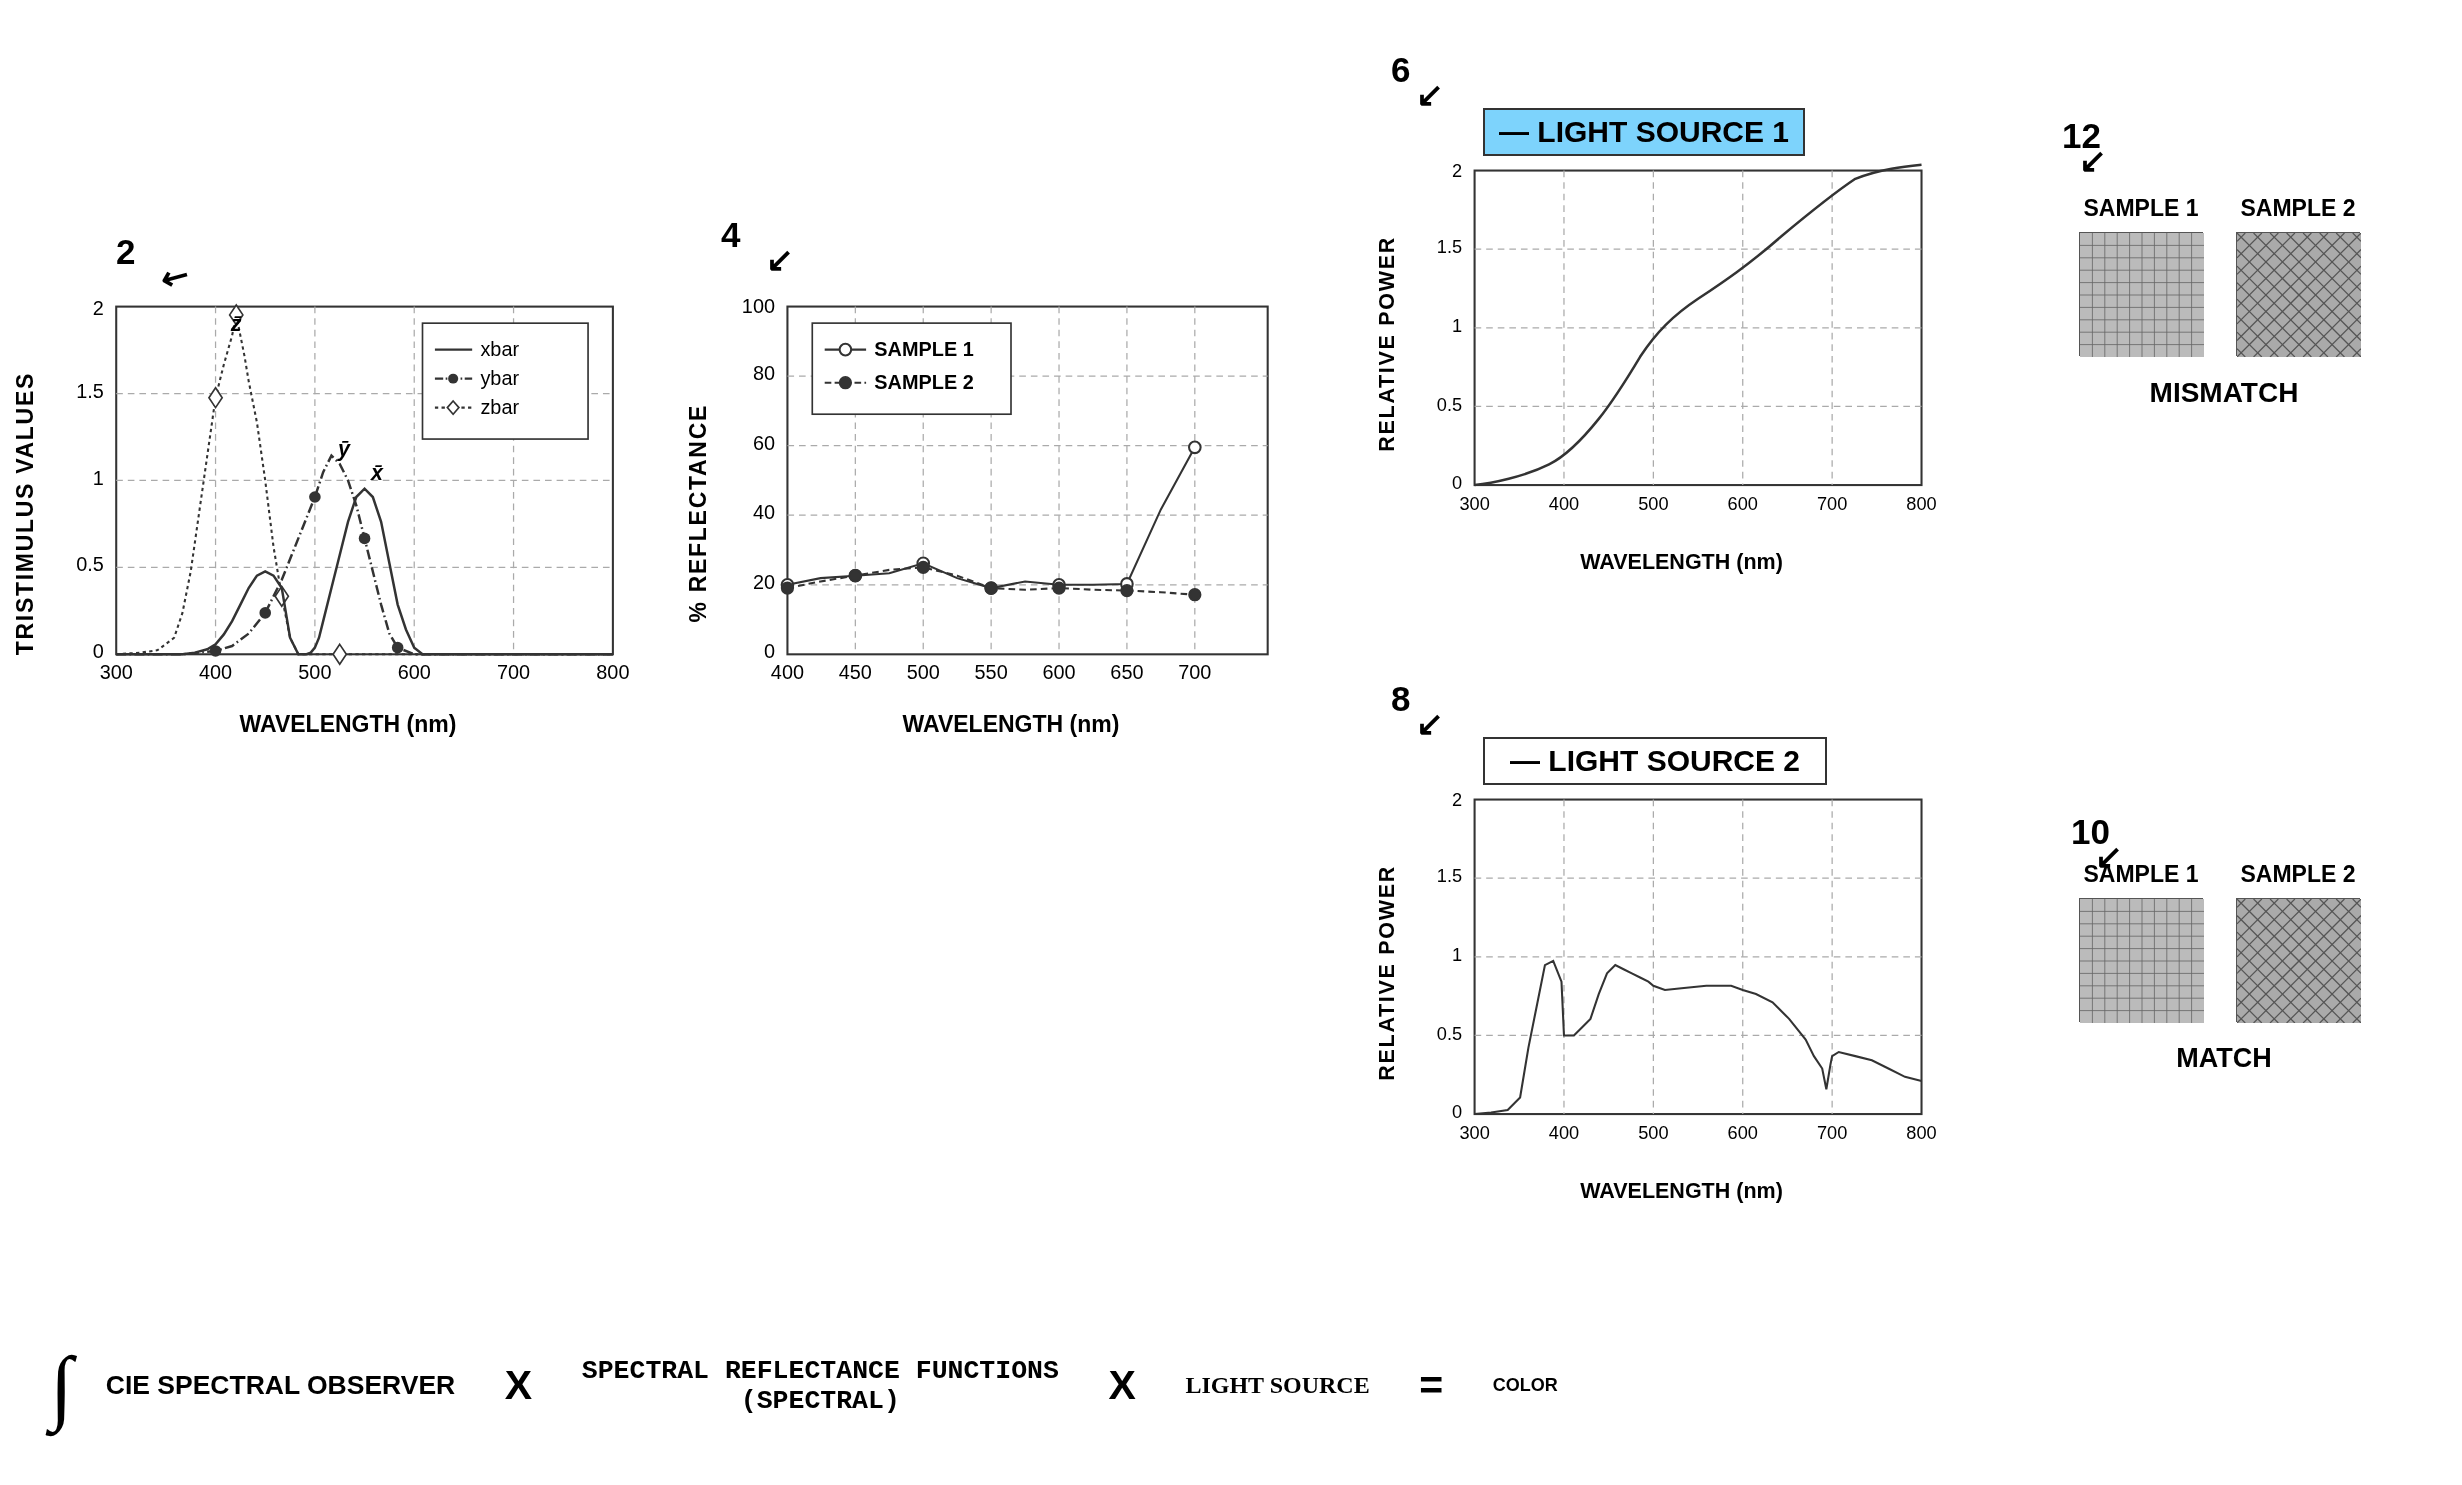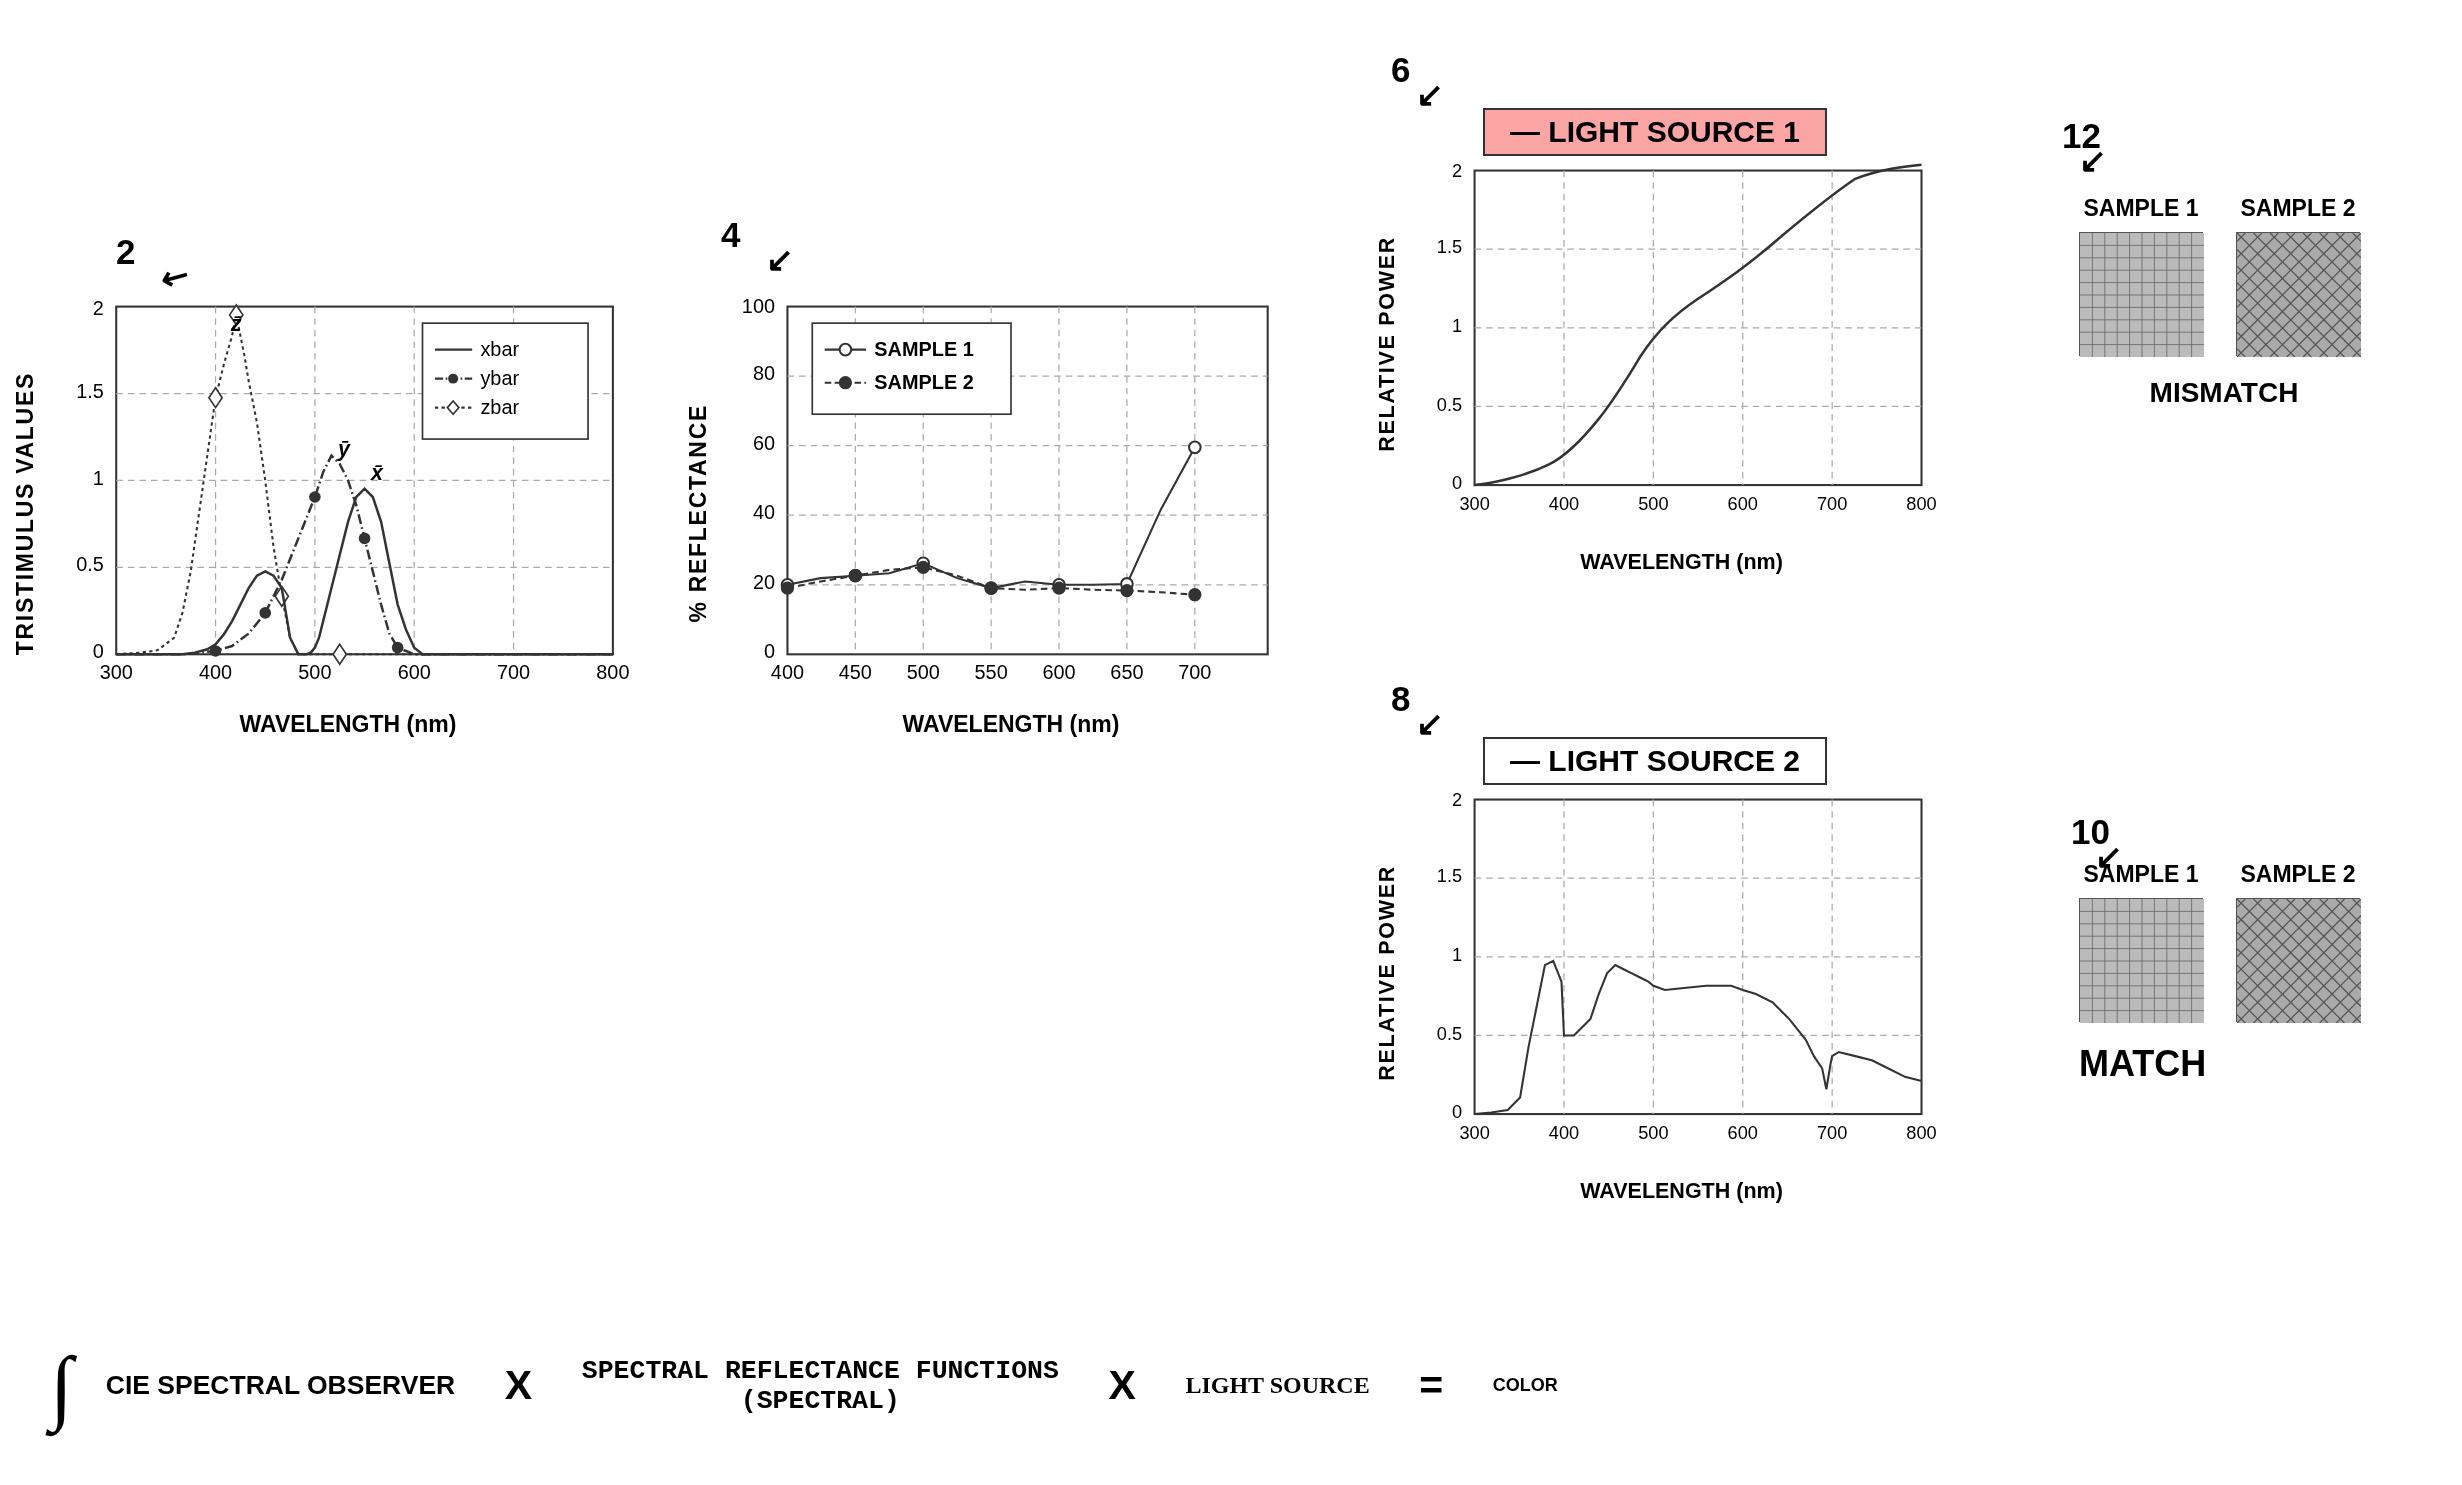--- a/index.html
+++ b/index.html
@@ -215,21 +215,21 @@
     </svg>
 
     
     <div style="text-align:center; font-size:23px; font-weight:bold; margin-top:4.1px;">
       <span>WAVELENGTH (nm)</span>
     </div>
   </div>
 
   <div style="position:absolute; top:108px; left:1408px;">
     
-    <div style="position:absolute; top:0px; left:75px; border:2.5px solid #333; padding:5px 25px; font-size:30px; font-weight:bold; background:#fca5a5; white-space:nowrap;">
+    <div style="position:absolute; top:0px; left:75px; border:2.5px solid #333; padding:5px 14px; font-size:30px; font-weight:bold; background:#7dd3fc; white-space:nowrap;">
       <span>— </span><span>LIGHT SOURCE 1</span>
     </div>
 
     
     <div style="position:absolute; left:-41px; top:99px; width:41px; height:273px; display:flex; align-items:center; justify-content:center;">
       <span class="vertical-text" style="font-size:21.5px; font-weight:bold; letter-spacing:1.7px;">RELATIVE POWER</span>
     </div>
 
     <svg width="547" height="389" style="margin-top:46px;" viewBox="0 0 660 470">
       <rect x="80" y="20" width="540" height="380" fill="white" stroke="#333" stroke-width="2.5"></rect>
@@ -450,21 +450,21 @@
         <line x1="150" y1="20" x2="20" y2="150" stroke="#555" stroke-width="1.5"></line>
         <line x1="150" y1="40" x2="40" y2="150" stroke="#555" stroke-width="1.5"></line>
         <line x1="150" y1="60" x2="60" y2="150" stroke="#555" stroke-width="1.5"></line>
         <line x1="150" y1="80" x2="80" y2="150" stroke="#555" stroke-width="1.5"></line>
         <line x1="150" y1="100" x2="100" y2="150" stroke="#555" stroke-width="1.5"></line>
         <line x1="150" y1="120" x2="120" y2="150" stroke="#555" stroke-width="1.5"></line>
         <line x1="150" y1="140" x2="140" y2="150" stroke="#555" stroke-width="1.5"></line>
       </svg>
     </div>
 
-    <div style="position:absolute; top:182px; left:25px; width:290px; font-size:36px; font-weight:bold;">
+    <div style="position:absolute; top:182px; left:25px; width:290px; text-align:center; font-size:27px; font-weight:bold;">
       <span>MATCH</span>
     </div>
   </div>
 
   <div style="position:absolute; bottom:66px; left:50px; right:50px; display:flex; align-items:center; gap:33px;">
 
     <div style="font-size:83px; font-family:'Times New Roman', serif; line-height:0.8;">
       <span>∫</span>
     </div>
 

